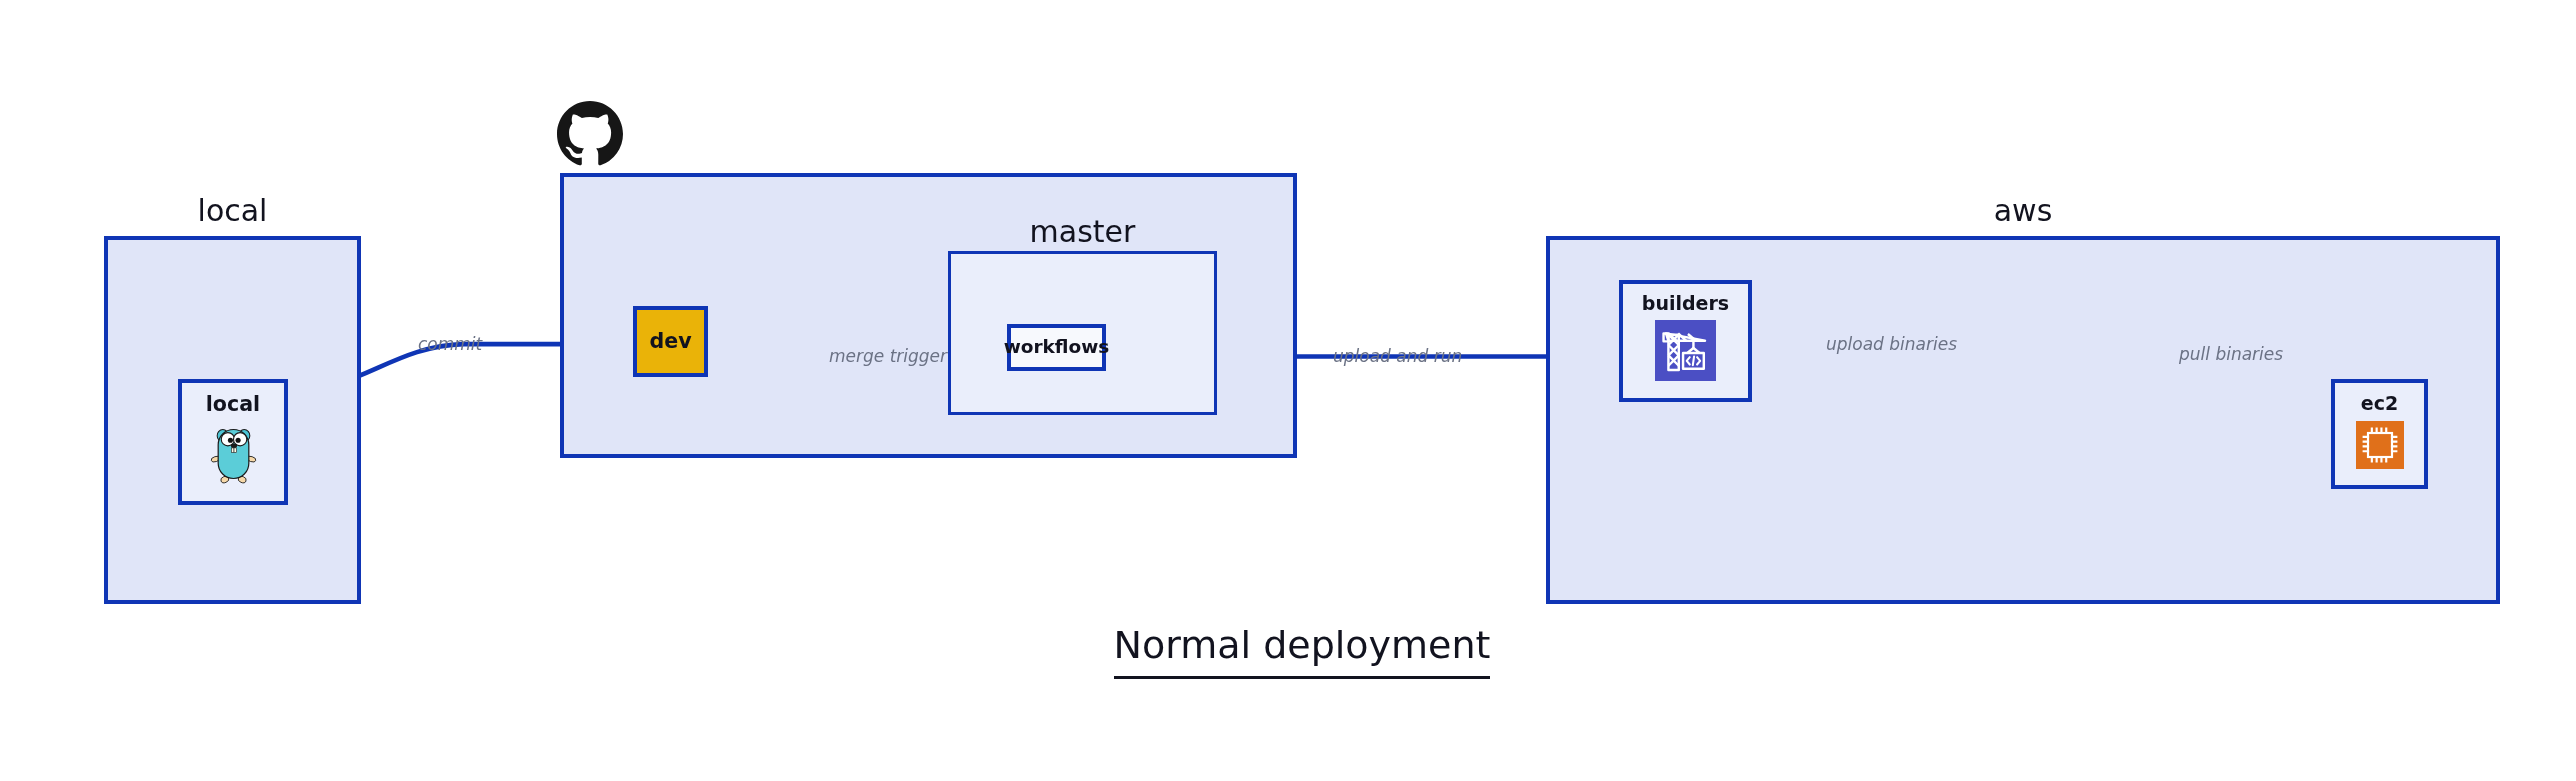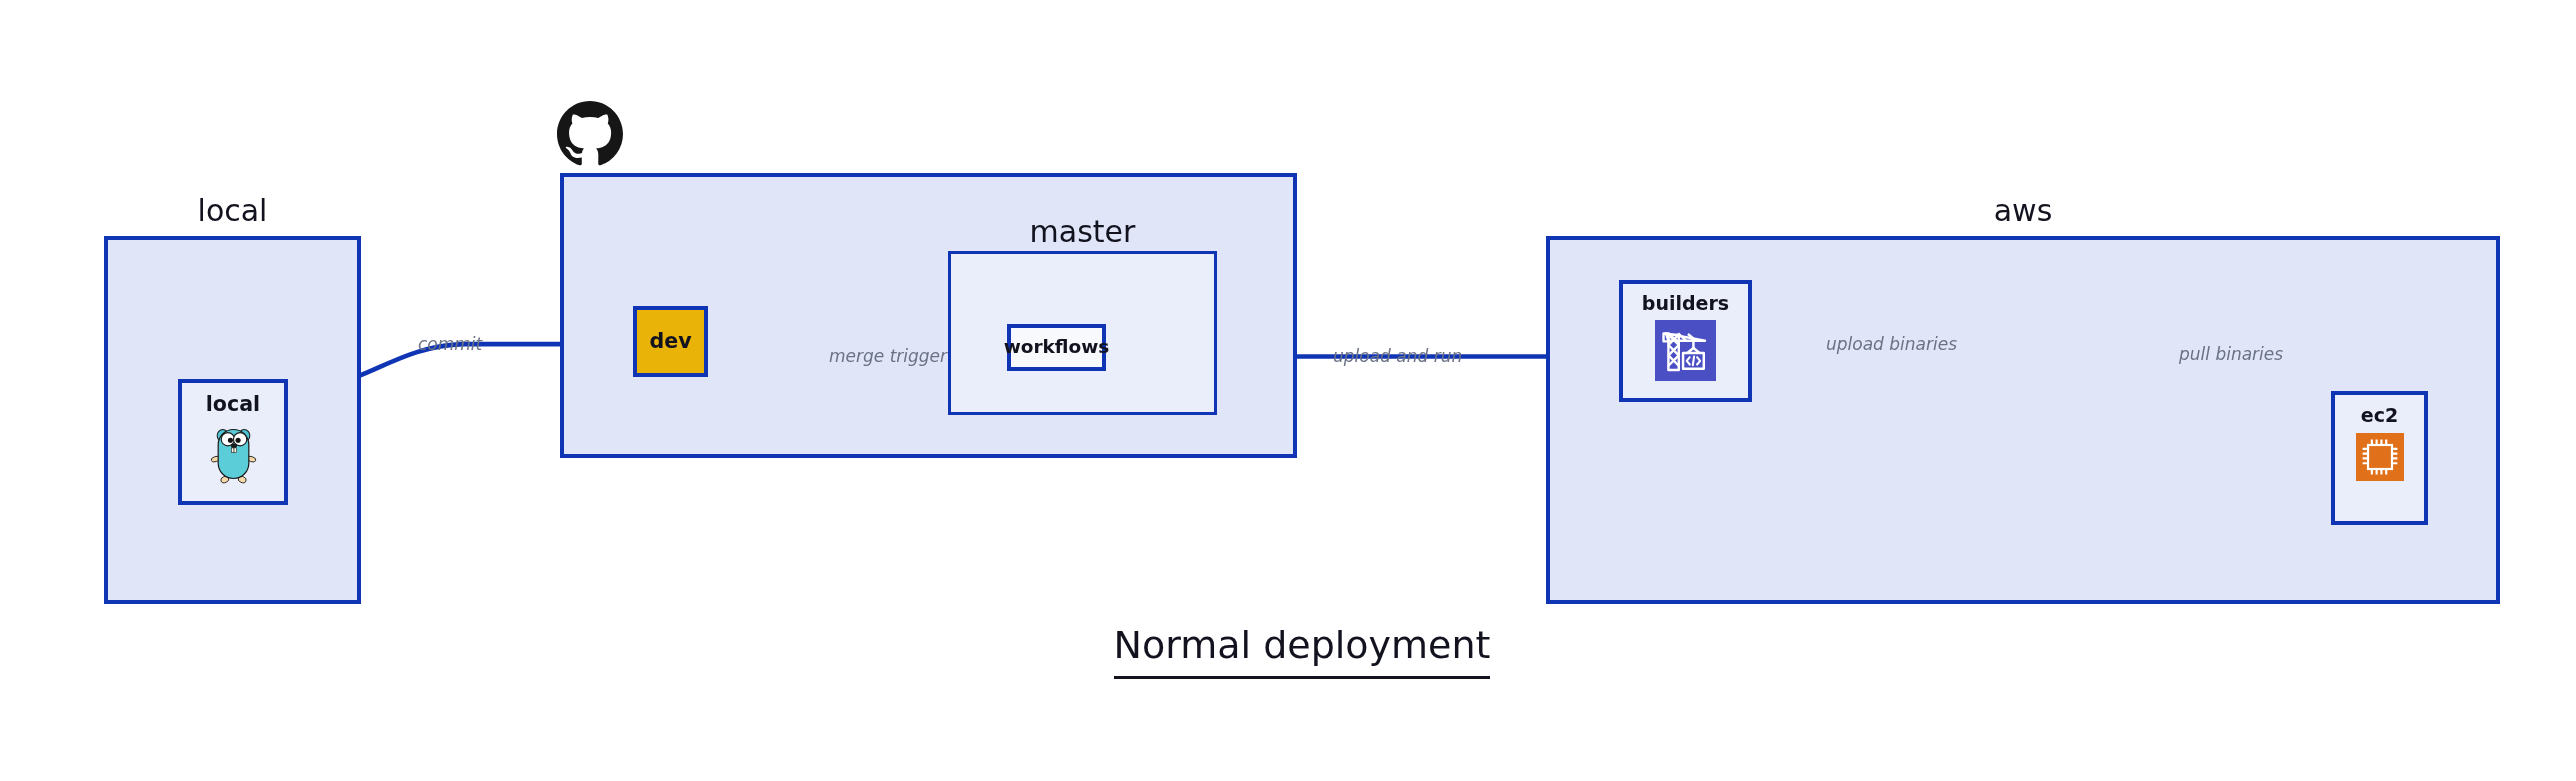--- a/index.html
+++ b/index.html
@@ -224,21 +224,21 @@
         </g>
       </svg>
     </span>
   </div>
 
   <div class="edge-label" style="left:1826px; top:336px;">upload binaries</div>
 
 
   <div class="edge-label" style="left:2179px; top:346px;">pull binaries</div>
 
-  <div class="node" style="left:2331px; top:391px; width:97px; height:134px; padding-top:11.3px;">
+  <div class="node" style="left:2331px; top:379px; width:97px; height:110px; padding-top:11.3px;">
     <span class="node-label" style="font-size:19px;">ec2</span>
     <span class="icon-wrap" style="margin-top:8.2px;">
       <svg width="48" height="48" viewBox="0 0 100 100">
         <rect x="0" y="0" width="100" height="100" fill="#e0701a"></rect>
         <g stroke="#ffffff" stroke-width="4.5" fill="none" stroke-linecap="square">
           <rect x="25" y="25" width="50" height="50"></rect>
           <path d="M33 25 L33 16 M43 25 L43 16 M53 25 L53 16 M63 25 L63 16"></path>
           <path d="M33 75 L33 84 M43 75 L43 84 M53 75 L53 84 M63 75 L63 84"></path>
           <path d="M25 33 L16 33 M25 43 L16 43 M25 53 L16 53 M25 63 L16 63"></path>
           <path d="M75 33 L84 33 M75 43 L84 43 M75 53 L84 53 M75 63 L84 63"></path>

